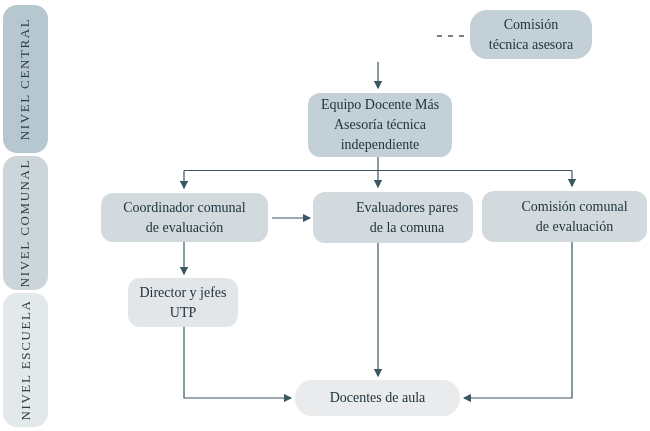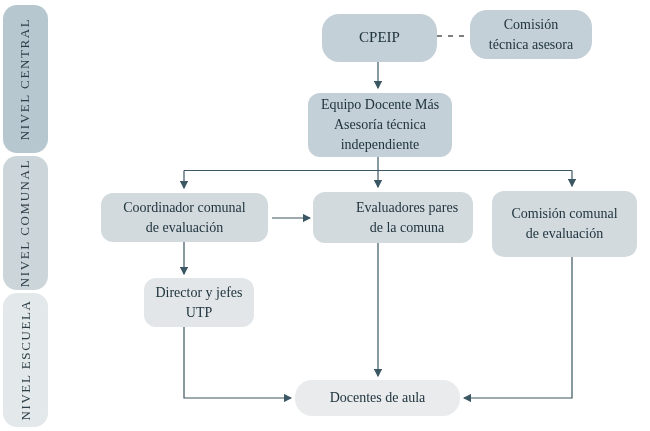--- a/index.html
+++ b/index.html
@@ -44,22 +44,22 @@
     white-space: pre-line;
     font-size: 14px;
     line-height: 1.42;
     border-radius: 12px;
   }
   #node-cpeip            { left: 322px; top: 14px;  width: 115px; height: 48px; background: var(--tier-top-fill, #c4d0d7); font-size: 15px; border-radius: 17px; }
   #node-comision-tecnica { left: 470px; top: 10px;  width: 122px; height: 49px; background: var(--tier-top-fill, #c4d0d7); border-radius: 17px; }
   #node-equipo-docente   { left: 308px; top: 93px;  width: 144px; height: 64px; background: var(--tier-top-fill, #c4d0d7); }
   #node-coordinador      { left: 101px; top: 193px; width: 167px; height: 49px; background: var(--tier-mid-fill, #d2dade); }
   #node-evaluadores      { left: 313px; top: 192px; width: 132px; height: 51px; background: var(--tier-mid-fill, #d2dade); padding-left: 28px; }
-  #node-comision-comunal { left: 492px; top: 191px; width: 145px; height: 66px; background: var(--tier-mid-fill, #d2dade); }
-  #node-director         { left: 144px; top: 278px; width: 110px; height: 49px; background: var(--tier-school-fill, #e2e6e8); border-radius: 12px; text-align: center; }
+  #node-comision-comunal { left: 482px; top: 191px; width: 145px; height: 51px; background: var(--tier-mid-fill, #d2dade); padding-left: 20px; }
+  #node-director         { left: 128px; top: 278px; width: 110px; height: 49px; background: var(--tier-school-fill, #e2e6e8); border-radius: 12px; text-align: center; }
   #node-docentes         { left: 295px; top: 380px; width: 165px; height: 36px; background: var(--docentes-fill, #e9ebed); border-radius: 17px; }
 
   
   #edges {
     position: absolute;
     left: 0; top: 0;
     width: 650px;
     height: 431px;
     pointer-events: none;
   }
@@ -112,21 +112,20 @@
 
     <path class="edge" d="M184,242 V274" marker-end="url(#arrowhead)"></path>
 
     <path class="edge" d="M184,327 V398 H291" marker-end="url(#arrowhead)"></path>
 
     <path class="edge" d="M378,243 V376" marker-end="url(#arrowhead)"></path>
 
     <path class="edge" d="M572,242 V398 H464" marker-end="url(#arrowhead)"></path>
   </svg>
 
-  <div class="node" id="node-cpeip">CPEIP</div>
   <div class="node" id="node-comision-tecnica">Comisión
 técnica asesora</div>
   <div class="node" id="node-equipo-docente">Equipo Docente Más
 Asesoría técnica
 independiente</div>
   <div class="node" id="node-coordinador">Coordinador comunal
 de evaluación</div>
   <div class="node" id="node-evaluadores">Evaluadores pares
 de la comuna</div>
   <div class="node" id="node-comision-comunal">Comisión comunal

